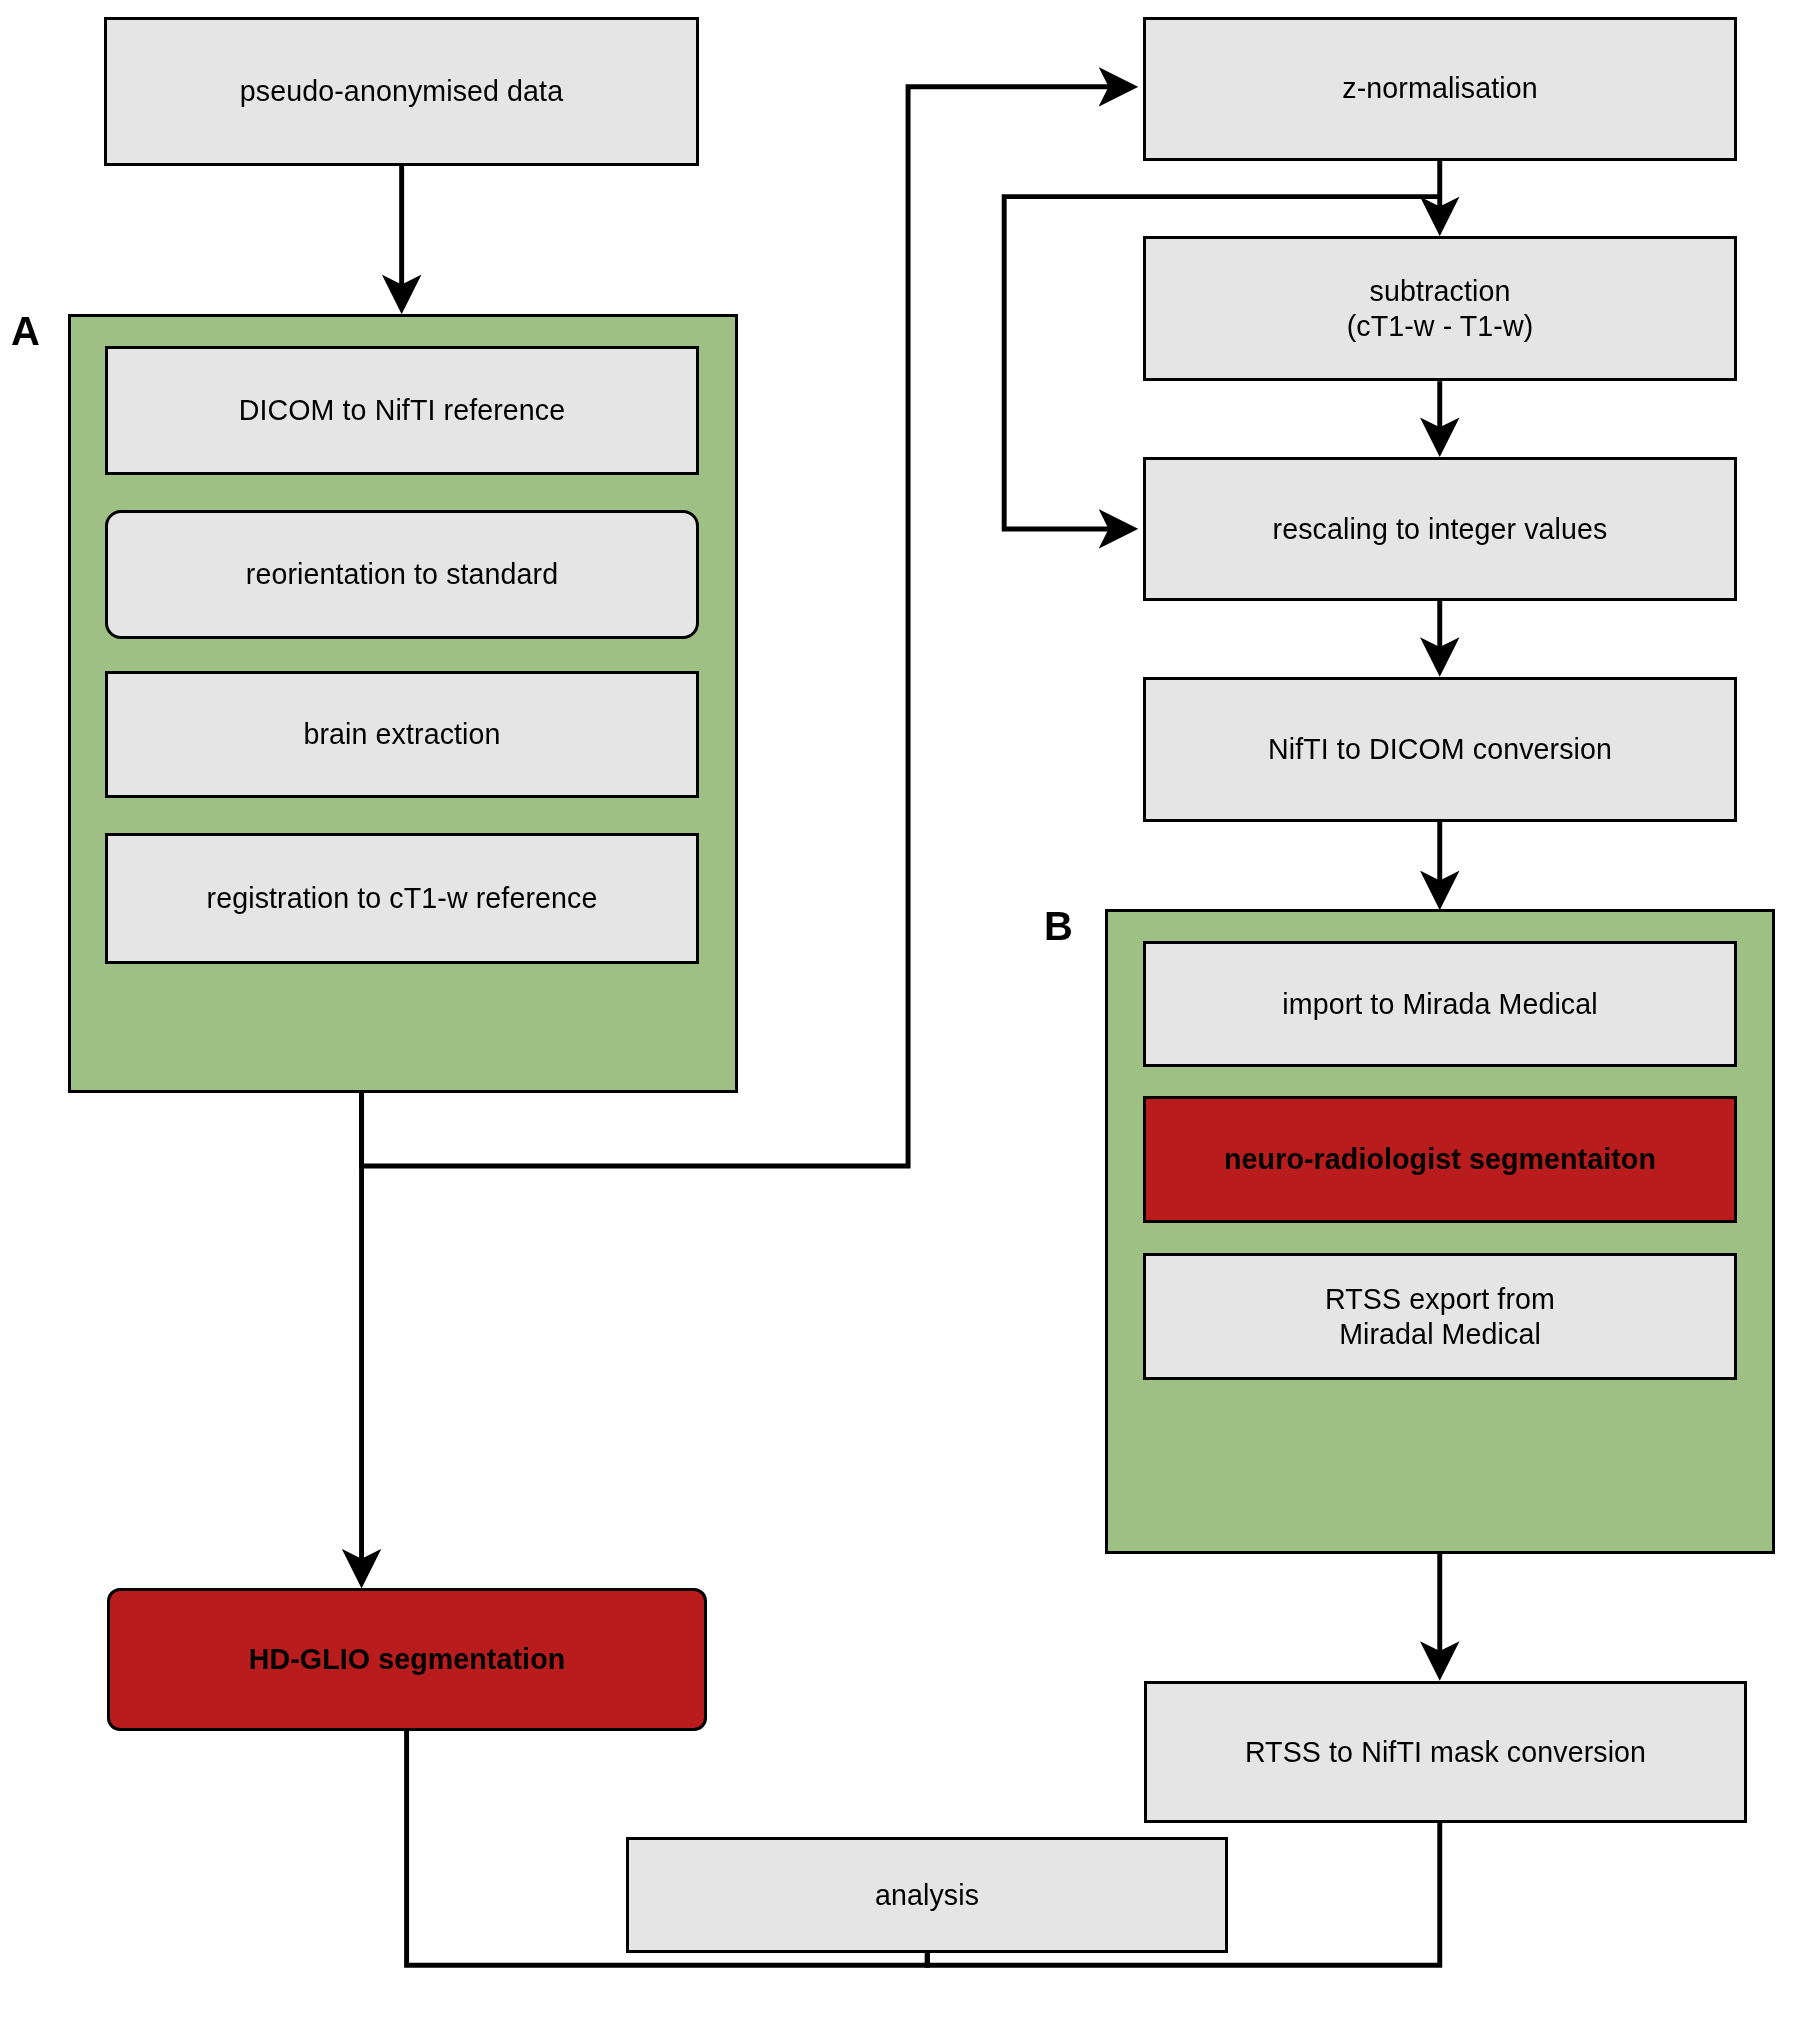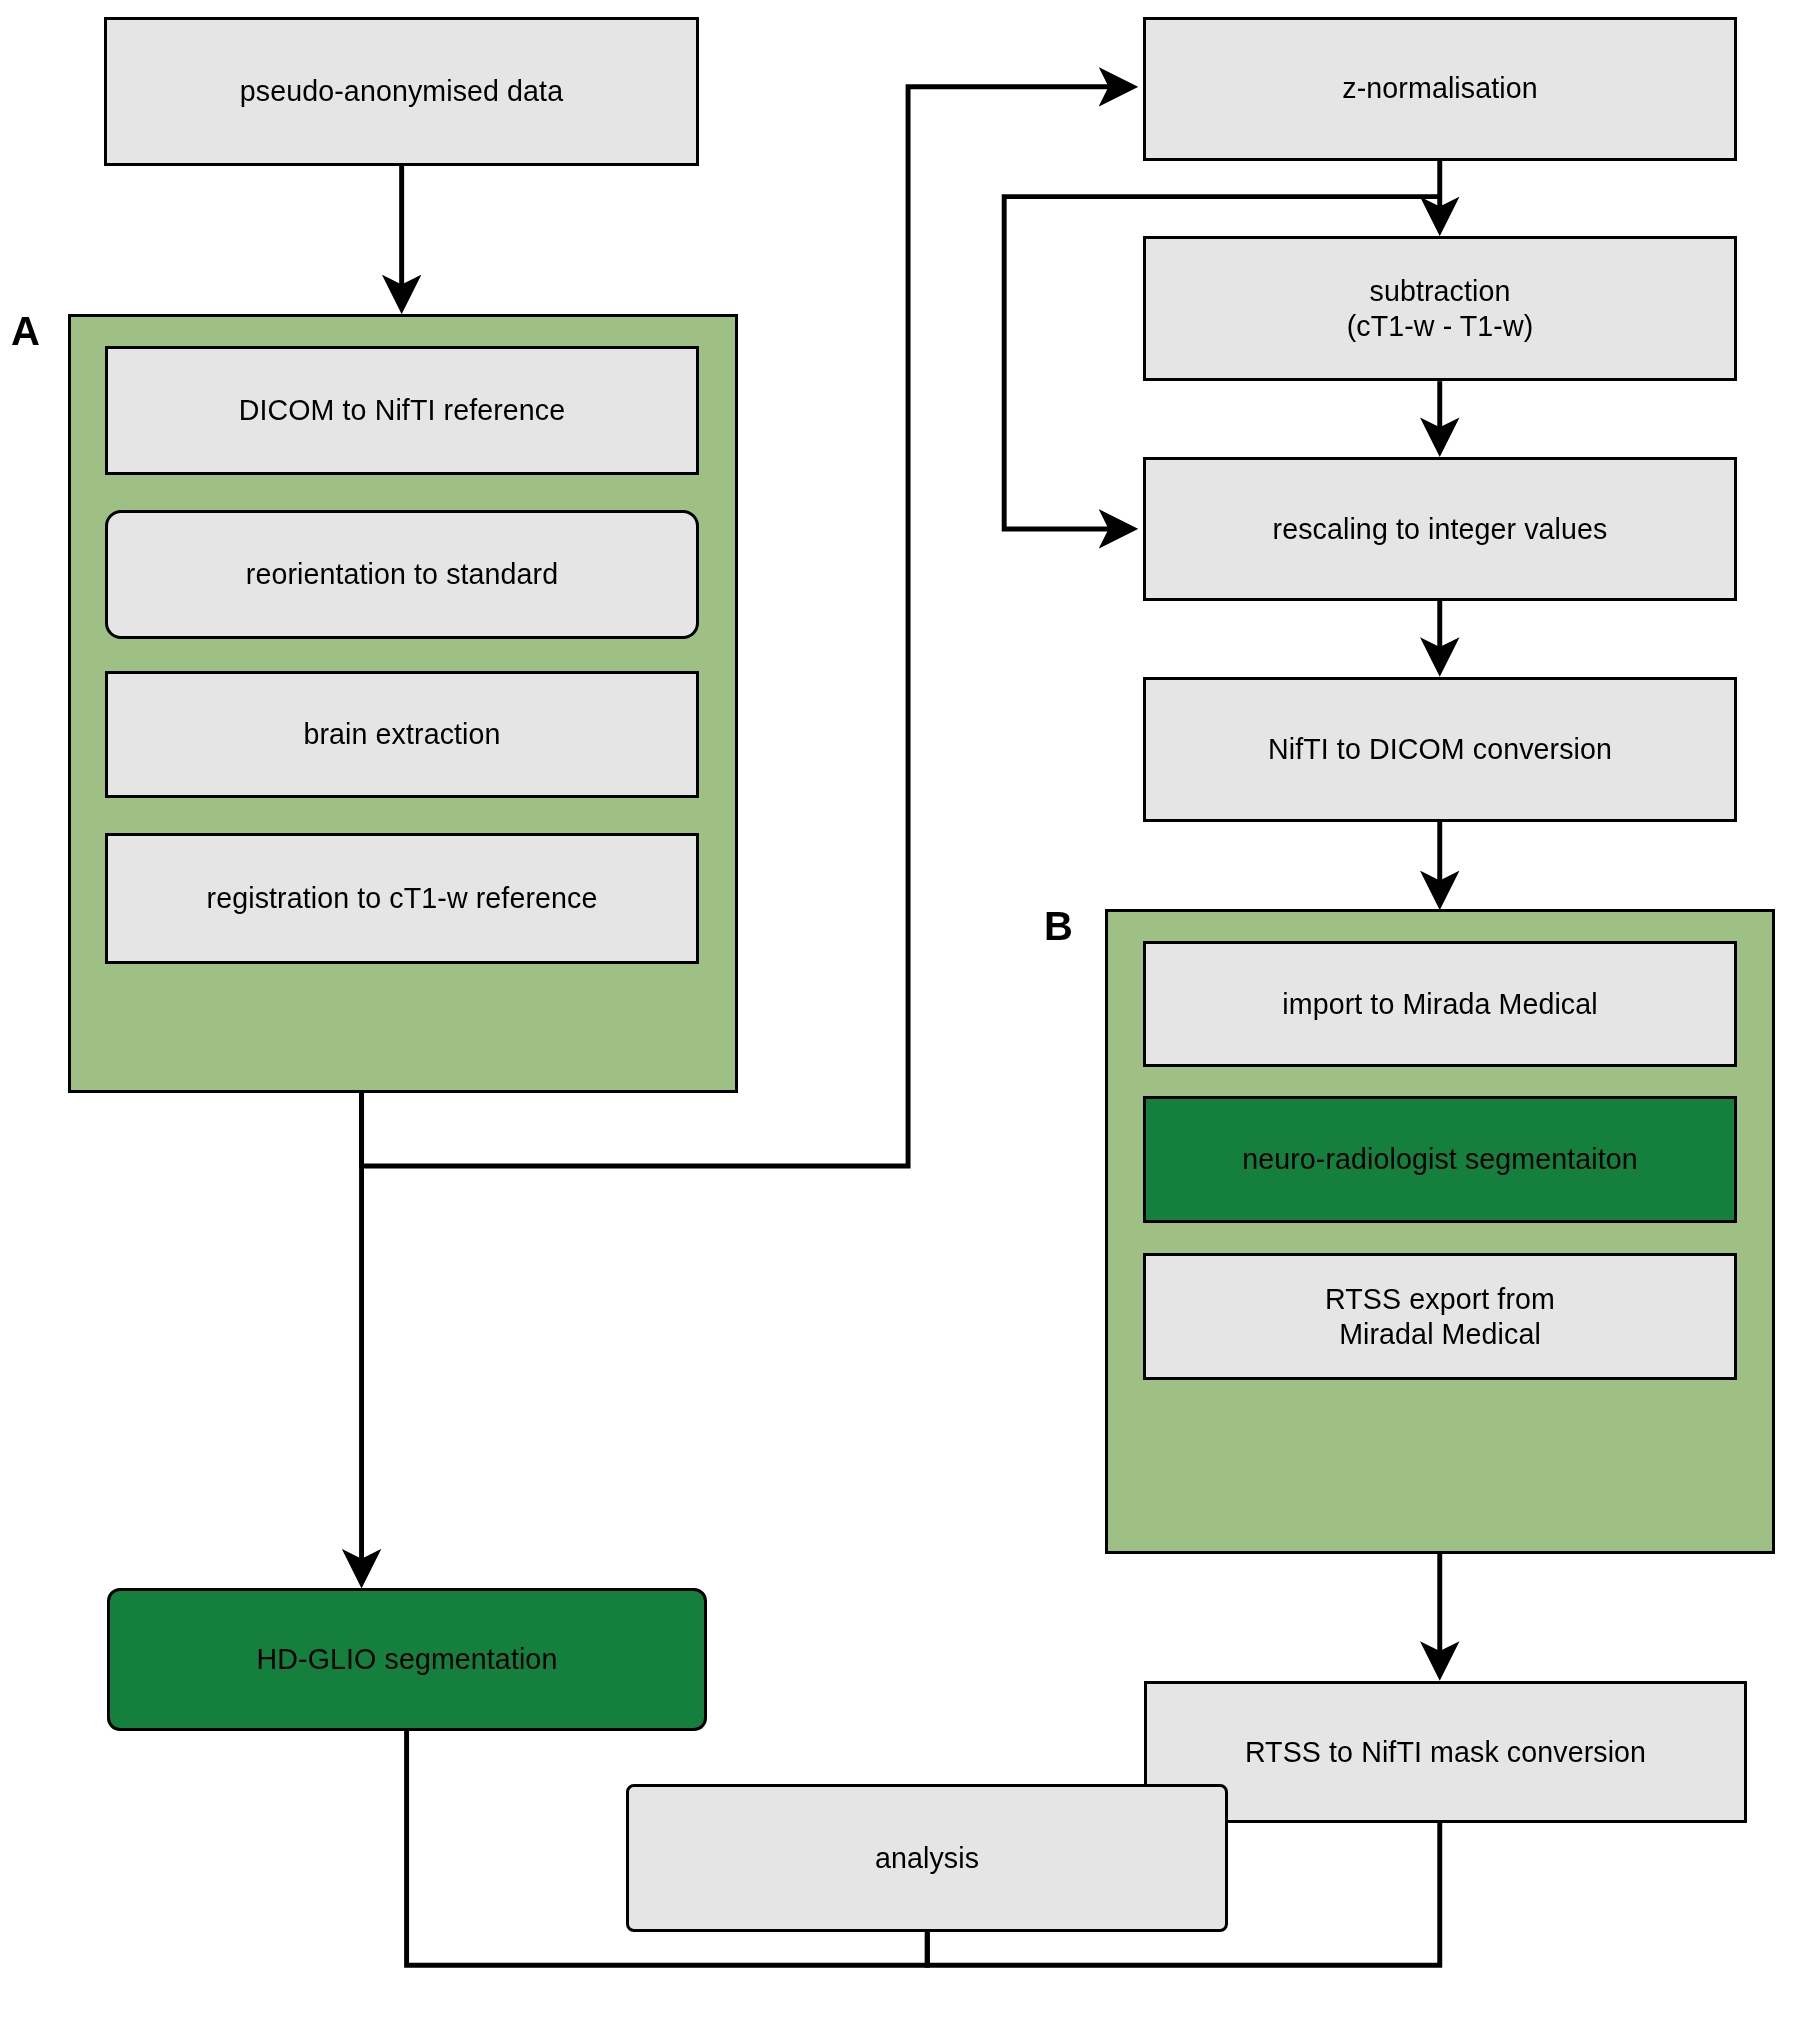--- a/index.html
+++ b/index.html
@@ -34,21 +34,22 @@
     align-items: center;
     justify-content: center;
     text-align: center;
     font-size: 28.6px;
     line-height: 1.22;
     color: #000000;
     white-space: pre-line;
     letter-spacing: 0.1px;
   }
   .node.green {
-    background: #15803d;
+    background: #b91c1c;
+    font-weight: bold;
   }
   .group {
     position: absolute;
     box-sizing: border-box;
     border: 3.8px solid #000000;
     background: #9fc084;
   }
   .group-label {
     position: absolute;
     font-size: 40px;
@@ -124,16 +125,16 @@
 
   <div class="node" style="left:1143px; top:941px; width:594px; height:126px;">import to Mirada Medical</div>
 
   <div class="node green" style="left:1143px; top:1096px; width:594px; height:127px;">neuro-radiologist segmentaiton</div>
 
   <div class="node" style="left:1143px; top:1253px; width:594px; height:127px;">RTSS export from
 Miradal Medical</div>
 
   <div class="node" style="left:1144px; top:1681px; width:603px; height:142px;">RTSS to NifTI mask conversion</div>
 
-  <div class="node" style="left:626px; top:1784px; width:602px; height:148px;border-radius:8px;">analysis</div>
+  <div class="node" style="left:626px; top:1837px; width:602px; height:116px;">analysis</div>
 
 </div>
 
 
 </body></html>

